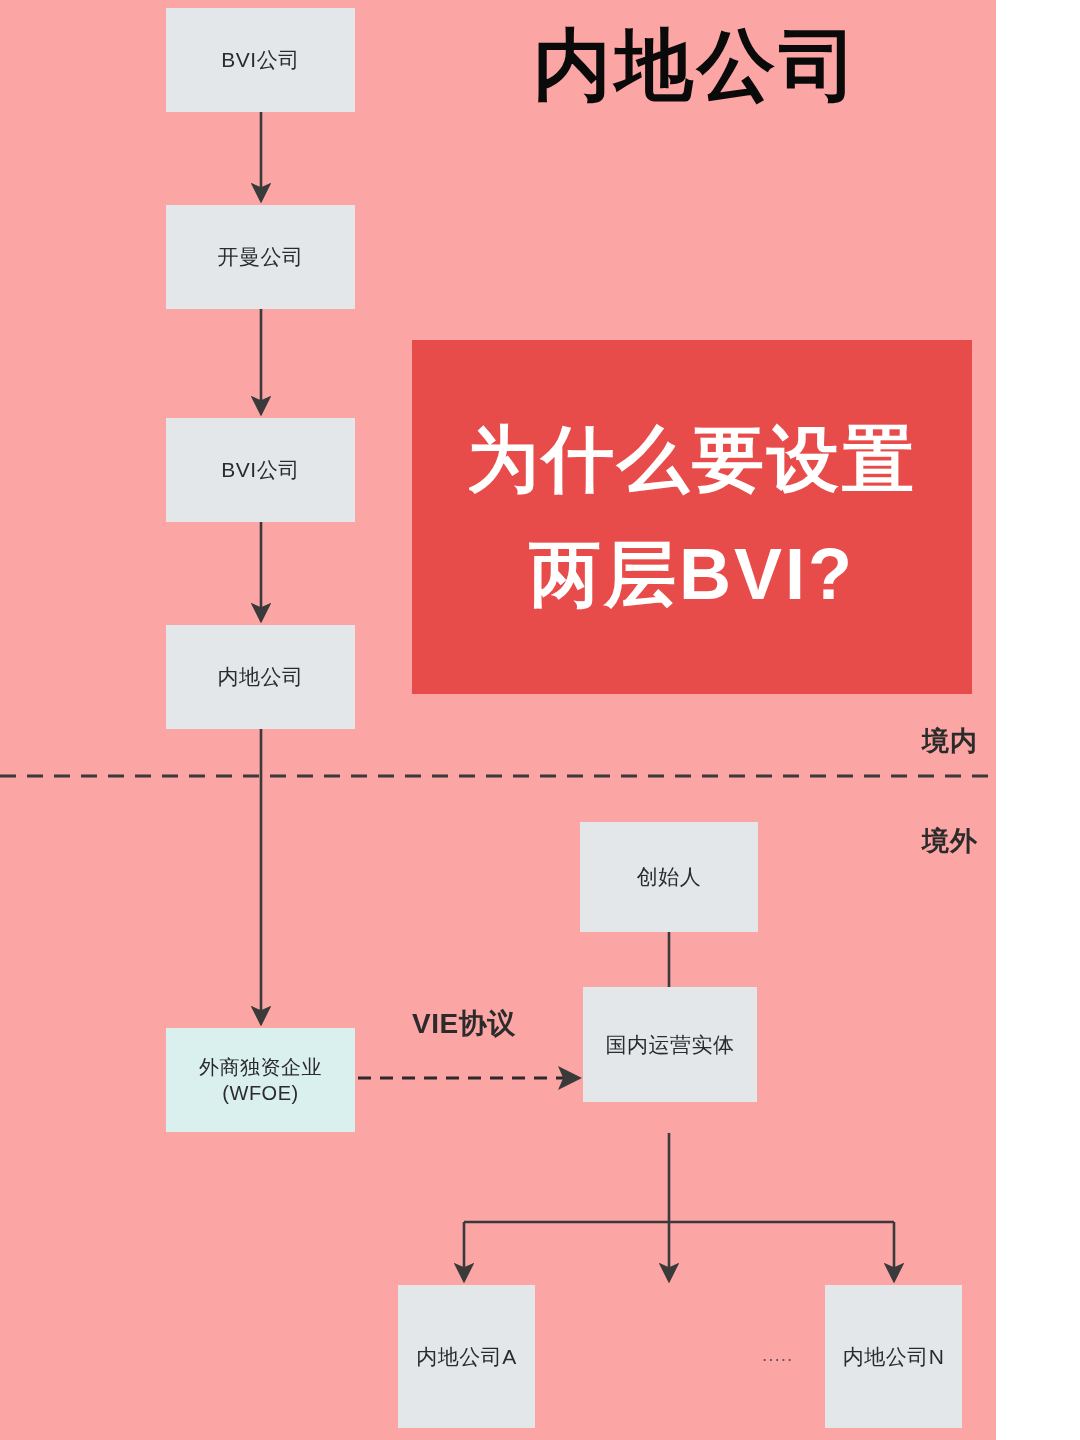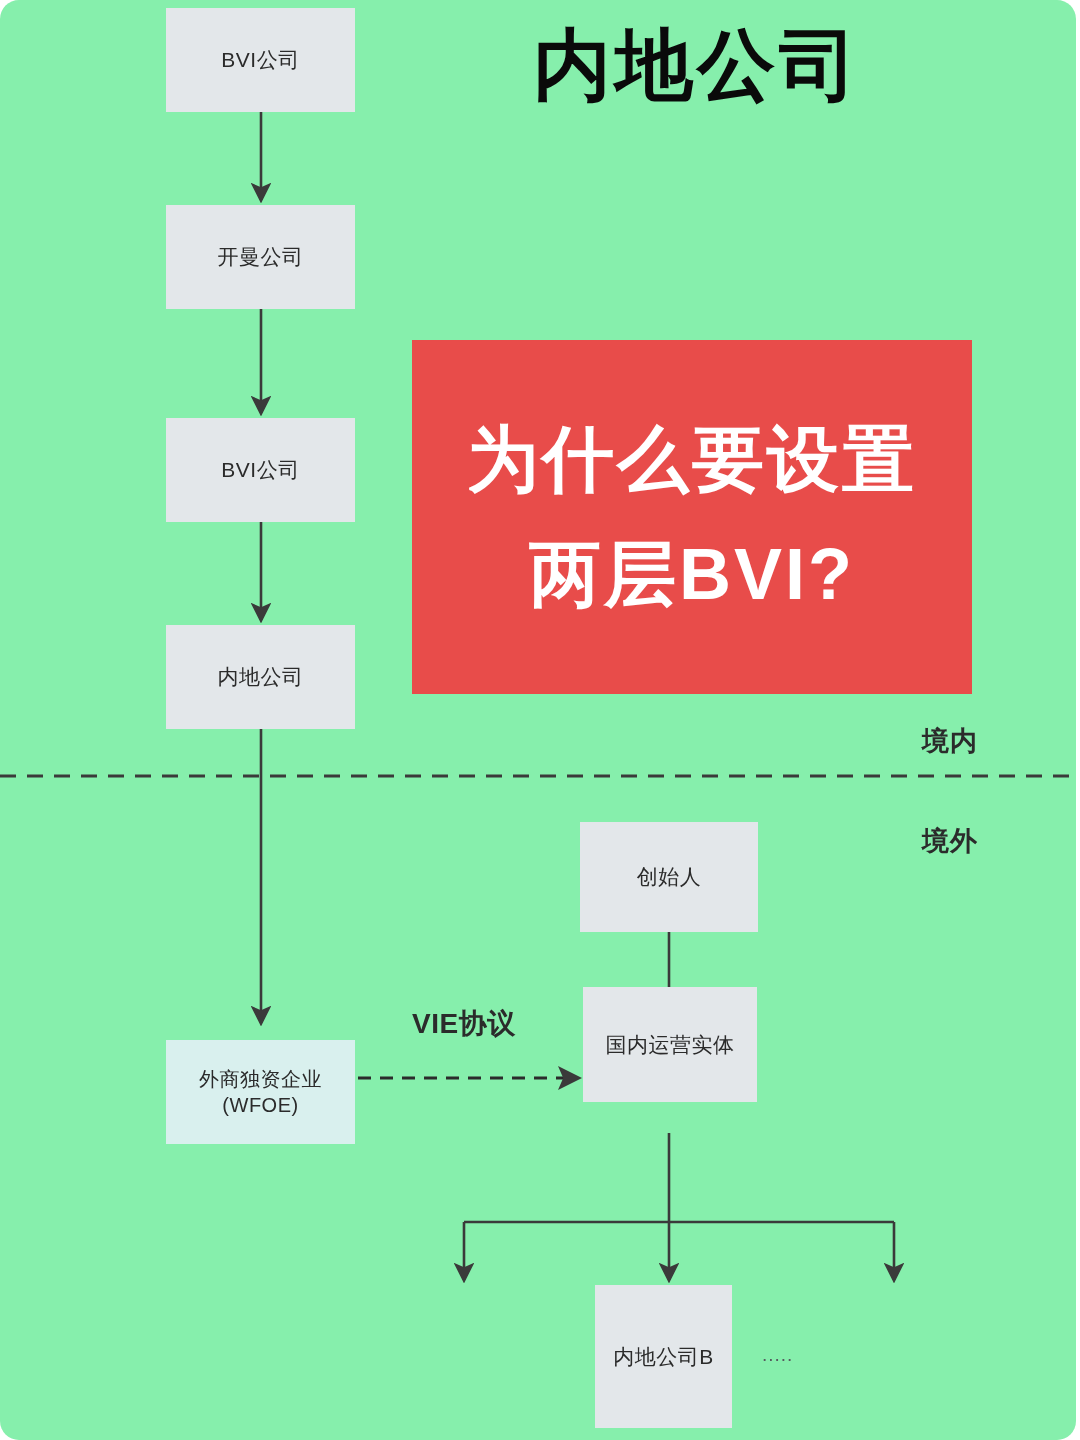--- a/index.html
+++ b/index.html
@@ -6,45 +6,43 @@
   html, body {
     margin: 0;
     padding: 0;
     background: #ffffff;
   }
   body {
     font-family: "Liberation Sans", "DejaVu Sans", sans-serif;
   }
   #canvas {
     position: relative;
-    width: 1076px;
+    width: 996px;
     height: 1440px;
-    background: #86efac;
+    background: #fca5a5;
     overflow: hidden;
-    border-radius: 19px;
   }
   
   .box {
     position: absolute;
     box-sizing: border-box;
     background: #e3e7ea;
     color: #2b2b2b;
     display: flex;
     align-items: center;
     justify-content: center;
     text-align: center;
     line-height: 1.32;
     font-size: 21px;
     letter-spacing: 0.5px;
     white-space: pre-line;
   }
   .box.wfoe {
     background: #d9f0ee;
     font-size: 20px;
-    margin-top: 12px;
   }
   
   .title-block {
     position: absolute;
     left: 404px;
     top: 18px;
     width: 586px;
     text-align: center;
     color: #0a0a0a;
   }
@@ -168,27 +166,30 @@
   </div>
 
   <div class="box" style="left:580px; top:822px; width:178px; height:110px;">
     <span>创始人</span>
   </div>
 
   <div class="box" style="left:583px; top:987px; width:174px; height:115px;">
     <span>国内运营实体</span>
   </div>
 
-
-  <div class="box" style="left:595px; top:1285px; width:137px; height:143px;">
-    <span>内地公司B</span>
-  </div>
+  <div class="box" style="left:398px; top:1285px; width:137px; height:143px;">
+    <span>内地公司A</span>
+  </div>
+
 
   <div class="ellipsis-label" style="left:762px; top:1344px;">.....</div>
 
+  <div class="box" style="left:825px; top:1285px; width:137px; height:143px;">
+    <span>内地公司N</span>
+  </div>
 
   <div class="edge-label" style="left:412px; top:1005px;">VIE协议</div>
 
   <div class="region-label" style="left:922px; top:723px;">境内</div>
   <div class="region-label" style="left:922px; top:823px;">境外</div>
 
   <div class="title-block">
     <div class="title-line">内地公司</div>
   </div>
 

